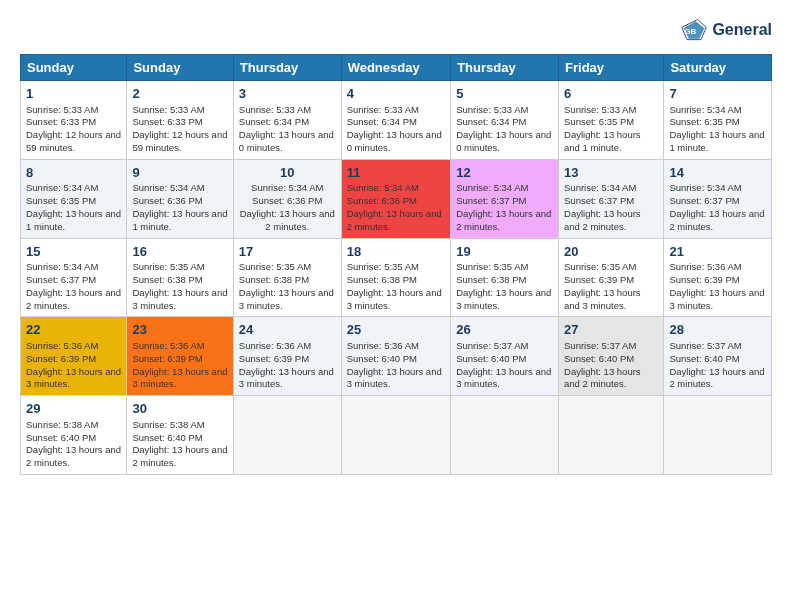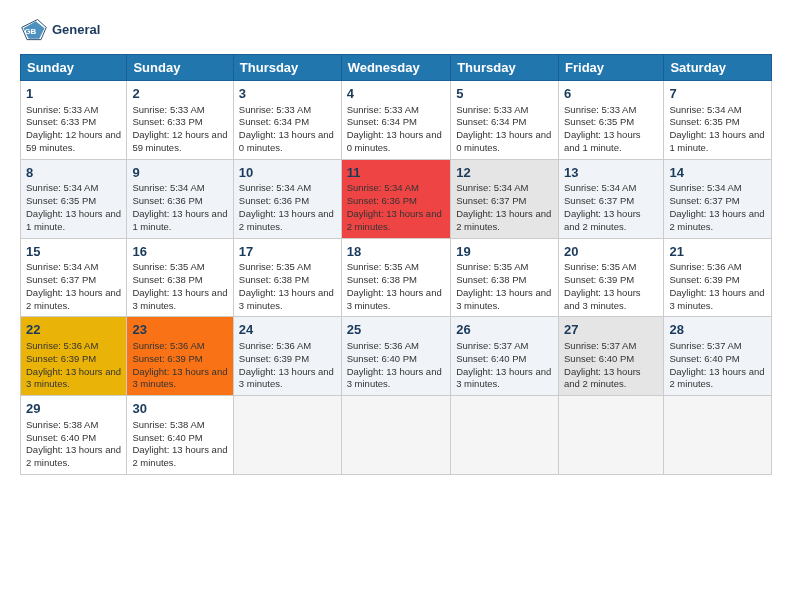--- a/index.html
+++ b/index.html
@@ -11,21 +11,21 @@
       overflow: hidden;
     }
     .page {
       width: 792px;
       min-height: 612px;
       padding: 16px 20px 12px 20px;
       background: #fff;
     }
     .header {
       display: flex;
-      justify-content: flex-start;
+      justify-content: flex-end;
       align-items: flex-start;
       margin-bottom: 10px;
     }
     .logo {
       display: flex;
       align-items: center;
       gap: 4px;
     }
     .logo-icon {
       width: 28px;
@@ -91,21 +91,21 @@
 <div class="page">
   <div class="header">
     <div class="logo">
       <svg class="logo-icon" viewBox="0 0 32 32">
         <rect x="0" y="0" width="32" height="32" fill="none"></rect>
         <polygon points="18,6 28,14 22,26 10,26 4,14" fill="#2176ae" opacity="0.8"></polygon>
         <polygon points="20,4 30,13 24,27 8,27 2,13" fill="none" stroke="#1a3a5c" stroke-width="1"></polygon>
         <text x="5" y="20" font-size="9" fill="#fff" font-weight="bold">GB</text>
       </svg>
       <div>
-        <div style="font-size:13px;font-weight:bold;color:#1a3a5c;line-height:1.1;">General</div>
+        <div style="font-size:16px;font-weight:bold;color:#1a3a5c;line-height:1.1;">General</div>
         <div style="font-size:13px;font-weight:bold;color:#2176ae;line-height:1.1;"></div>
       </div>
     </div>
     <div class="title-block">
       <div class="month-title"></div>
       <div class="location-title"></div>
     </div>
   </div>
 
   <table class="calendar-table">
@@ -126,23 +126,23 @@
           <td><span class="day-number">2</span><span>Sunrise: 5:33 AM</span><br><span>Sunset: 6:33 PM</span><br><span>Daylight: 12 hours and 59 minutes.</span></td>
           <td><span class="day-number">3</span><span>Sunrise: 5:33 AM</span><br><span>Sunset: 6:34 PM</span><br><span>Daylight: 13 hours and 0 minutes.</span></td>
           <td><span class="day-number">4</span><span>Sunrise: 5:33 AM</span><br><span>Sunset: 6:34 PM</span><br><span>Daylight: 13 hours and 0 minutes.</span></td>
           <td><span class="day-number">5</span><span>Sunrise: 5:33 AM</span><br><span>Sunset: 6:34 PM</span><br><span>Daylight: 13 hours and 0 minutes.</span></td>
           <td><span class="day-number">6</span><span>Sunrise: 5:33 AM</span><br><span>Sunset: 6:35 PM</span><br><span>Daylight: 13 hours and 1 minute.</span></td>
           <td><span class="day-number">7</span><span>Sunrise: 5:34 AM</span><br><span>Sunset: 6:35 PM</span><br><span>Daylight: 13 hours and 1 minute.</span></td>
         </tr>
         <tr>
           <td style="background: rgb(240, 244, 248);"><span class="day-number">8</span><span>Sunrise: 5:34 AM</span><br><span>Sunset: 6:35 PM</span><br><span>Daylight: 13 hours and 1 minute.</span></td>
           <td style="background: rgb(240, 244, 248);"><span class="day-number">9</span><span>Sunrise: 5:34 AM</span><br><span>Sunset: 6:36 PM</span><br><span>Daylight: 13 hours and 1 minute.</span></td>
-          <td style="background: rgb(240, 244, 248);"><span class="day-number">10</span><span>Sunrise: 5:34 AM</span><br><span>Sunset: 6:36 PM</span><br><span>Daylight: 13 hours and 2 minutes.</span></td>
+          <td style="background: rgb(240, 244, 248); text-align: center;"><span class="day-number">10</span><span>Sunrise: 5:34 AM</span><br><span>Sunset: 6:36 PM</span><br><span>Daylight: 13 hours and 2 minutes.</span></td>
           <td style="background: #ef4444;"><span class="day-number">11</span><span>Sunrise: 5:34 AM</span><br><span>Sunset: 6:36 PM</span><br><span>Daylight: 13 hours and 2 minutes.</span></td>
-          <td style="background: #e5e5e5;"><span class="day-number">12</span><span>Sunrise: 5:34 AM</span><br><span>Sunset: 6:37 PM</span><br><span>Daylight: 13 hours and 2 minutes.</span></td>
+          <td style="background: #f0abfc;"><span class="day-number">12</span><span>Sunrise: 5:34 AM</span><br><span>Sunset: 6:37 PM</span><br><span>Daylight: 13 hours and 2 minutes.</span></td>
           <td style="background: rgb(240, 244, 248);"><span class="day-number">13</span><span>Sunrise: 5:34 AM</span><br><span>Sunset: 6:37 PM</span><br><span>Daylight: 13 hours and 2 minutes.</span></td>
           <td style="background: rgb(240, 244, 248);"><span class="day-number">14</span><span>Sunrise: 5:34 AM</span><br><span>Sunset: 6:37 PM</span><br><span>Daylight: 13 hours and 2 minutes.</span></td>
         </tr>
         <tr>
           <td><span class="day-number">15</span><span>Sunrise: 5:34 AM</span><br><span>Sunset: 6:37 PM</span><br><span>Daylight: 13 hours and 2 minutes.</span></td>
           <td><span class="day-number">16</span><span>Sunrise: 5:35 AM</span><br><span>Sunset: 6:38 PM</span><br><span>Daylight: 13 hours and 3 minutes.</span></td>
           <td><span class="day-number">17</span><span>Sunrise: 5:35 AM</span><br><span>Sunset: 6:38 PM</span><br><span>Daylight: 13 hours and 3 minutes.</span></td>
           <td><span class="day-number">18</span><span>Sunrise: 5:35 AM</span><br><span>Sunset: 6:38 PM</span><br><span>Daylight: 13 hours and 3 minutes.</span></td>
           <td><span class="day-number">19</span><span>Sunrise: 5:35 AM</span><br><span>Sunset: 6:38 PM</span><br><span>Daylight: 13 hours and 3 minutes.</span></td>
           <td><span class="day-number">20</span><span>Sunrise: 5:35 AM</span><br><span>Sunset: 6:39 PM</span><br><span>Daylight: 13 hours and 3 minutes.</span></td>

